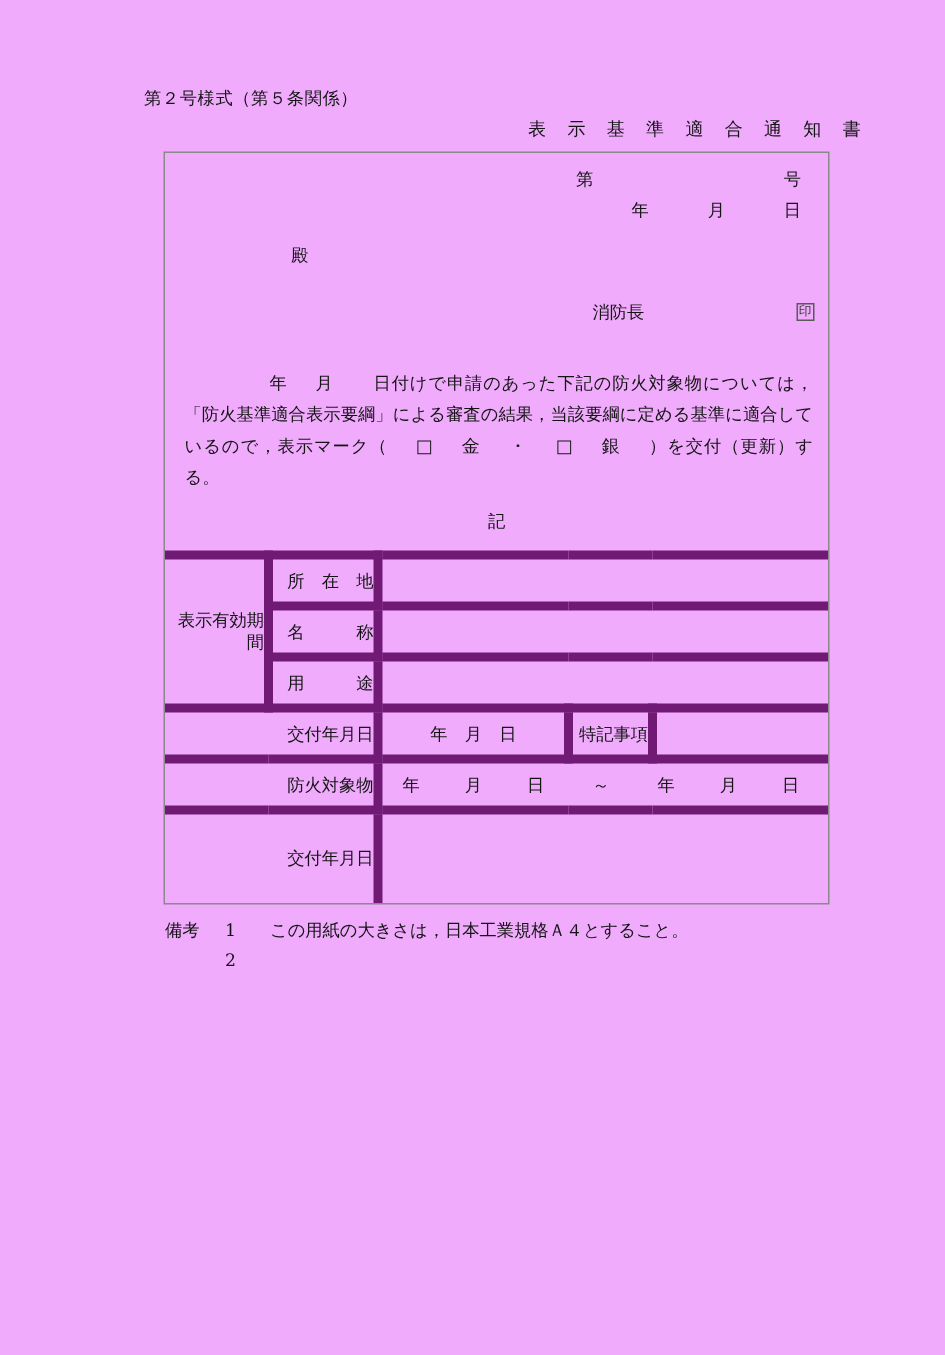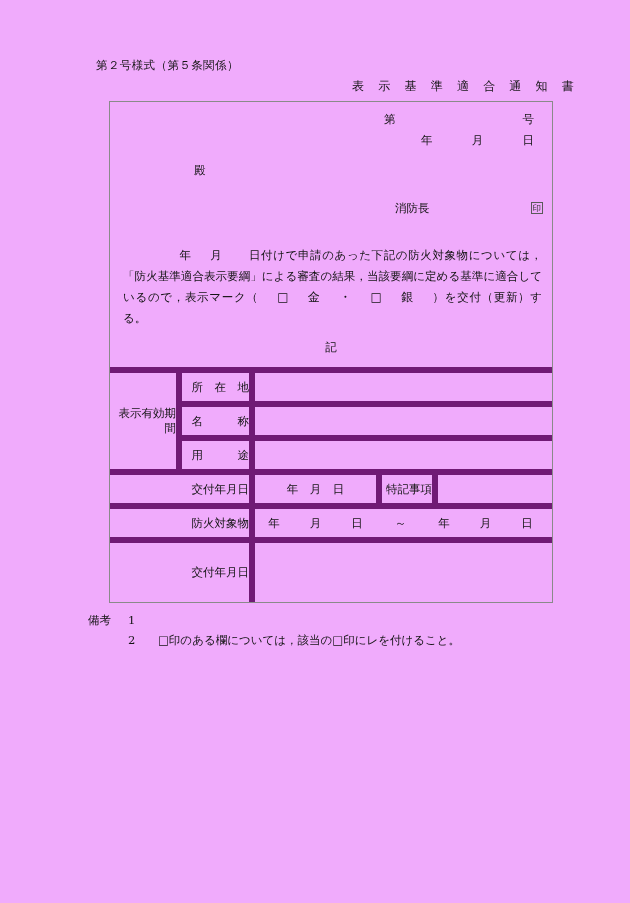--- a/index.html
+++ b/index.html
@@ -163,21 +163,21 @@
     display: flex;
     justify-content: center;
     gap: 30px;
     padding-right: 6px;
   }
   .spread-period .tilde { padding: 0 2px; }
 
   
   .notes {
     position: absolute;
-    left: 88px;
+    left: 110px;
     top: 610px;
     font-size: 11.5px;
     line-height: 20px;
   }
   .notes .row { display: flex; }
   .notes .lead { width: 40px; }
   .notes .idx  { width: 30px; }
   .notes .txt  { white-space: nowrap; }
 </style>
 </head>
@@ -275,21 +275,21 @@
           <td colspan="3" class="nb-right nb-bottom"></td>
         </tr>
       </tbody>
     </table>
   </div>
 
   <div class="notes">
     <div class="row">
       <span class="lead">備考</span>
       <span class="idx">1</span>
+      <span class="txt">この用紙の大きさは，日本工業規格Ａ４とすること。</span>
     </div>
     <div class="row">
       <span class="lead"></span>
       <span class="idx">2</span>
-      <span class="txt">□印のある欄については，該当の□印にレを付けること。</span>
     </div>
   </div>
 
 </div>
 
 </body></html>

